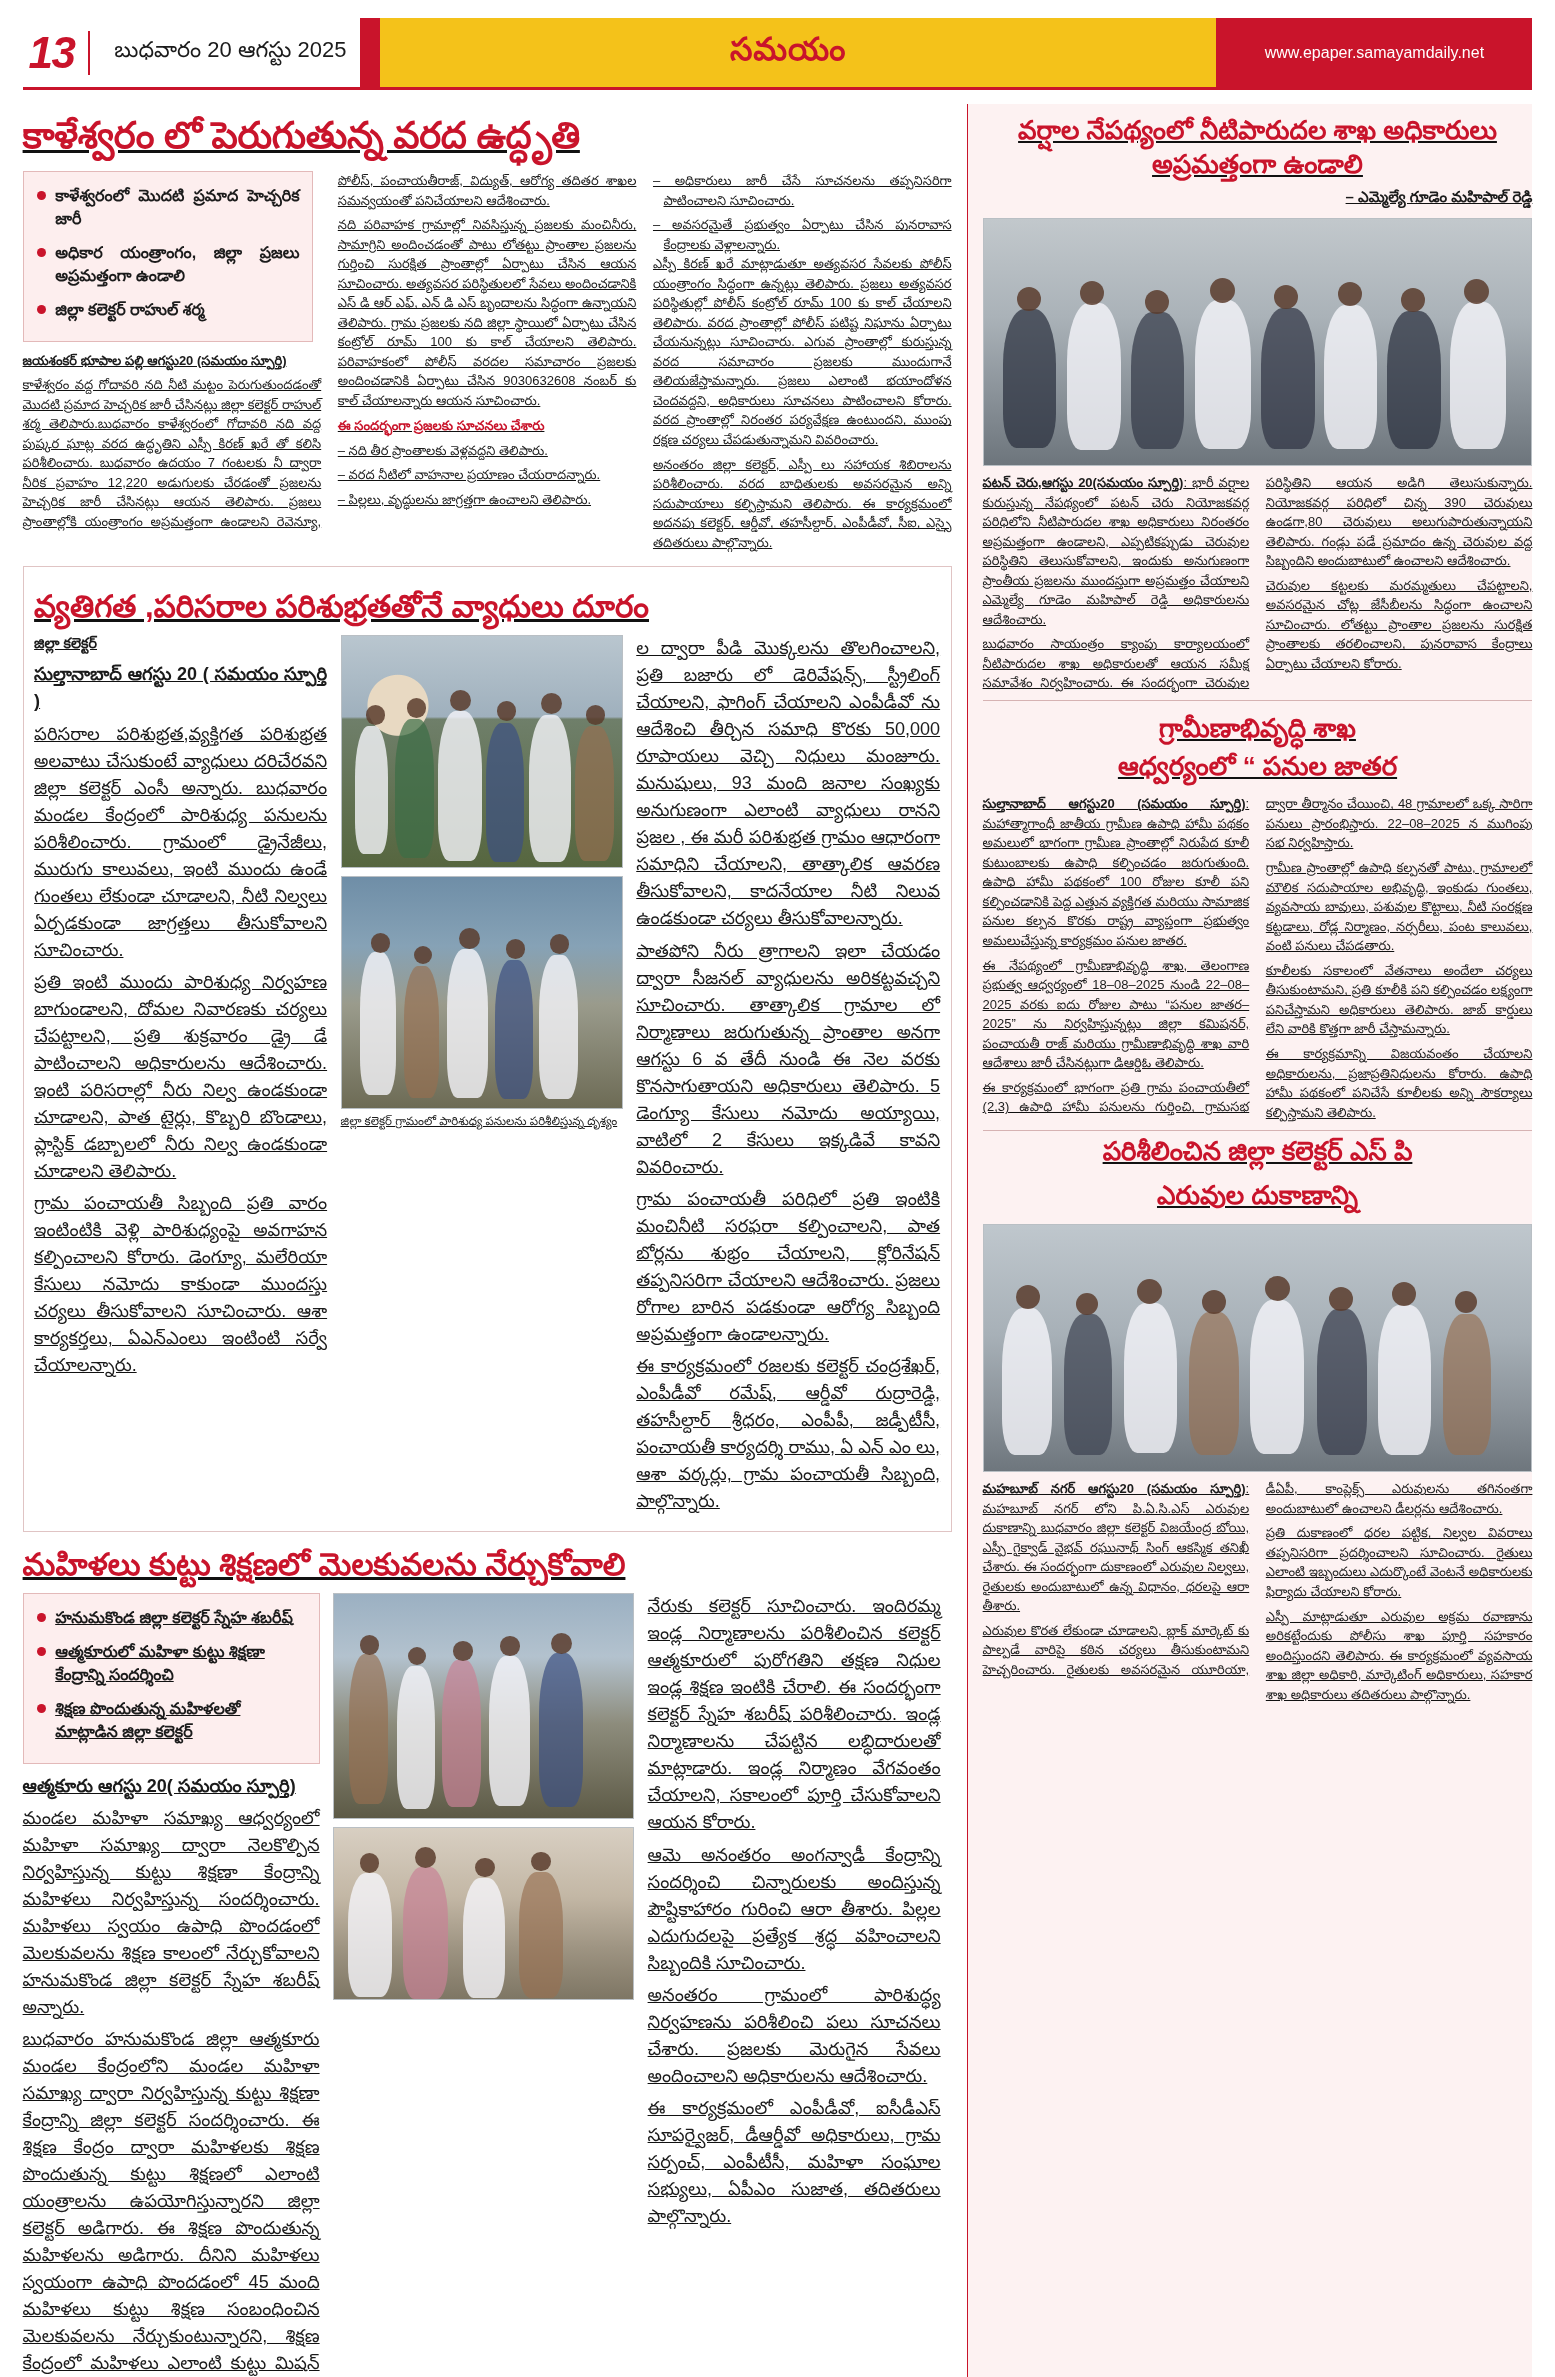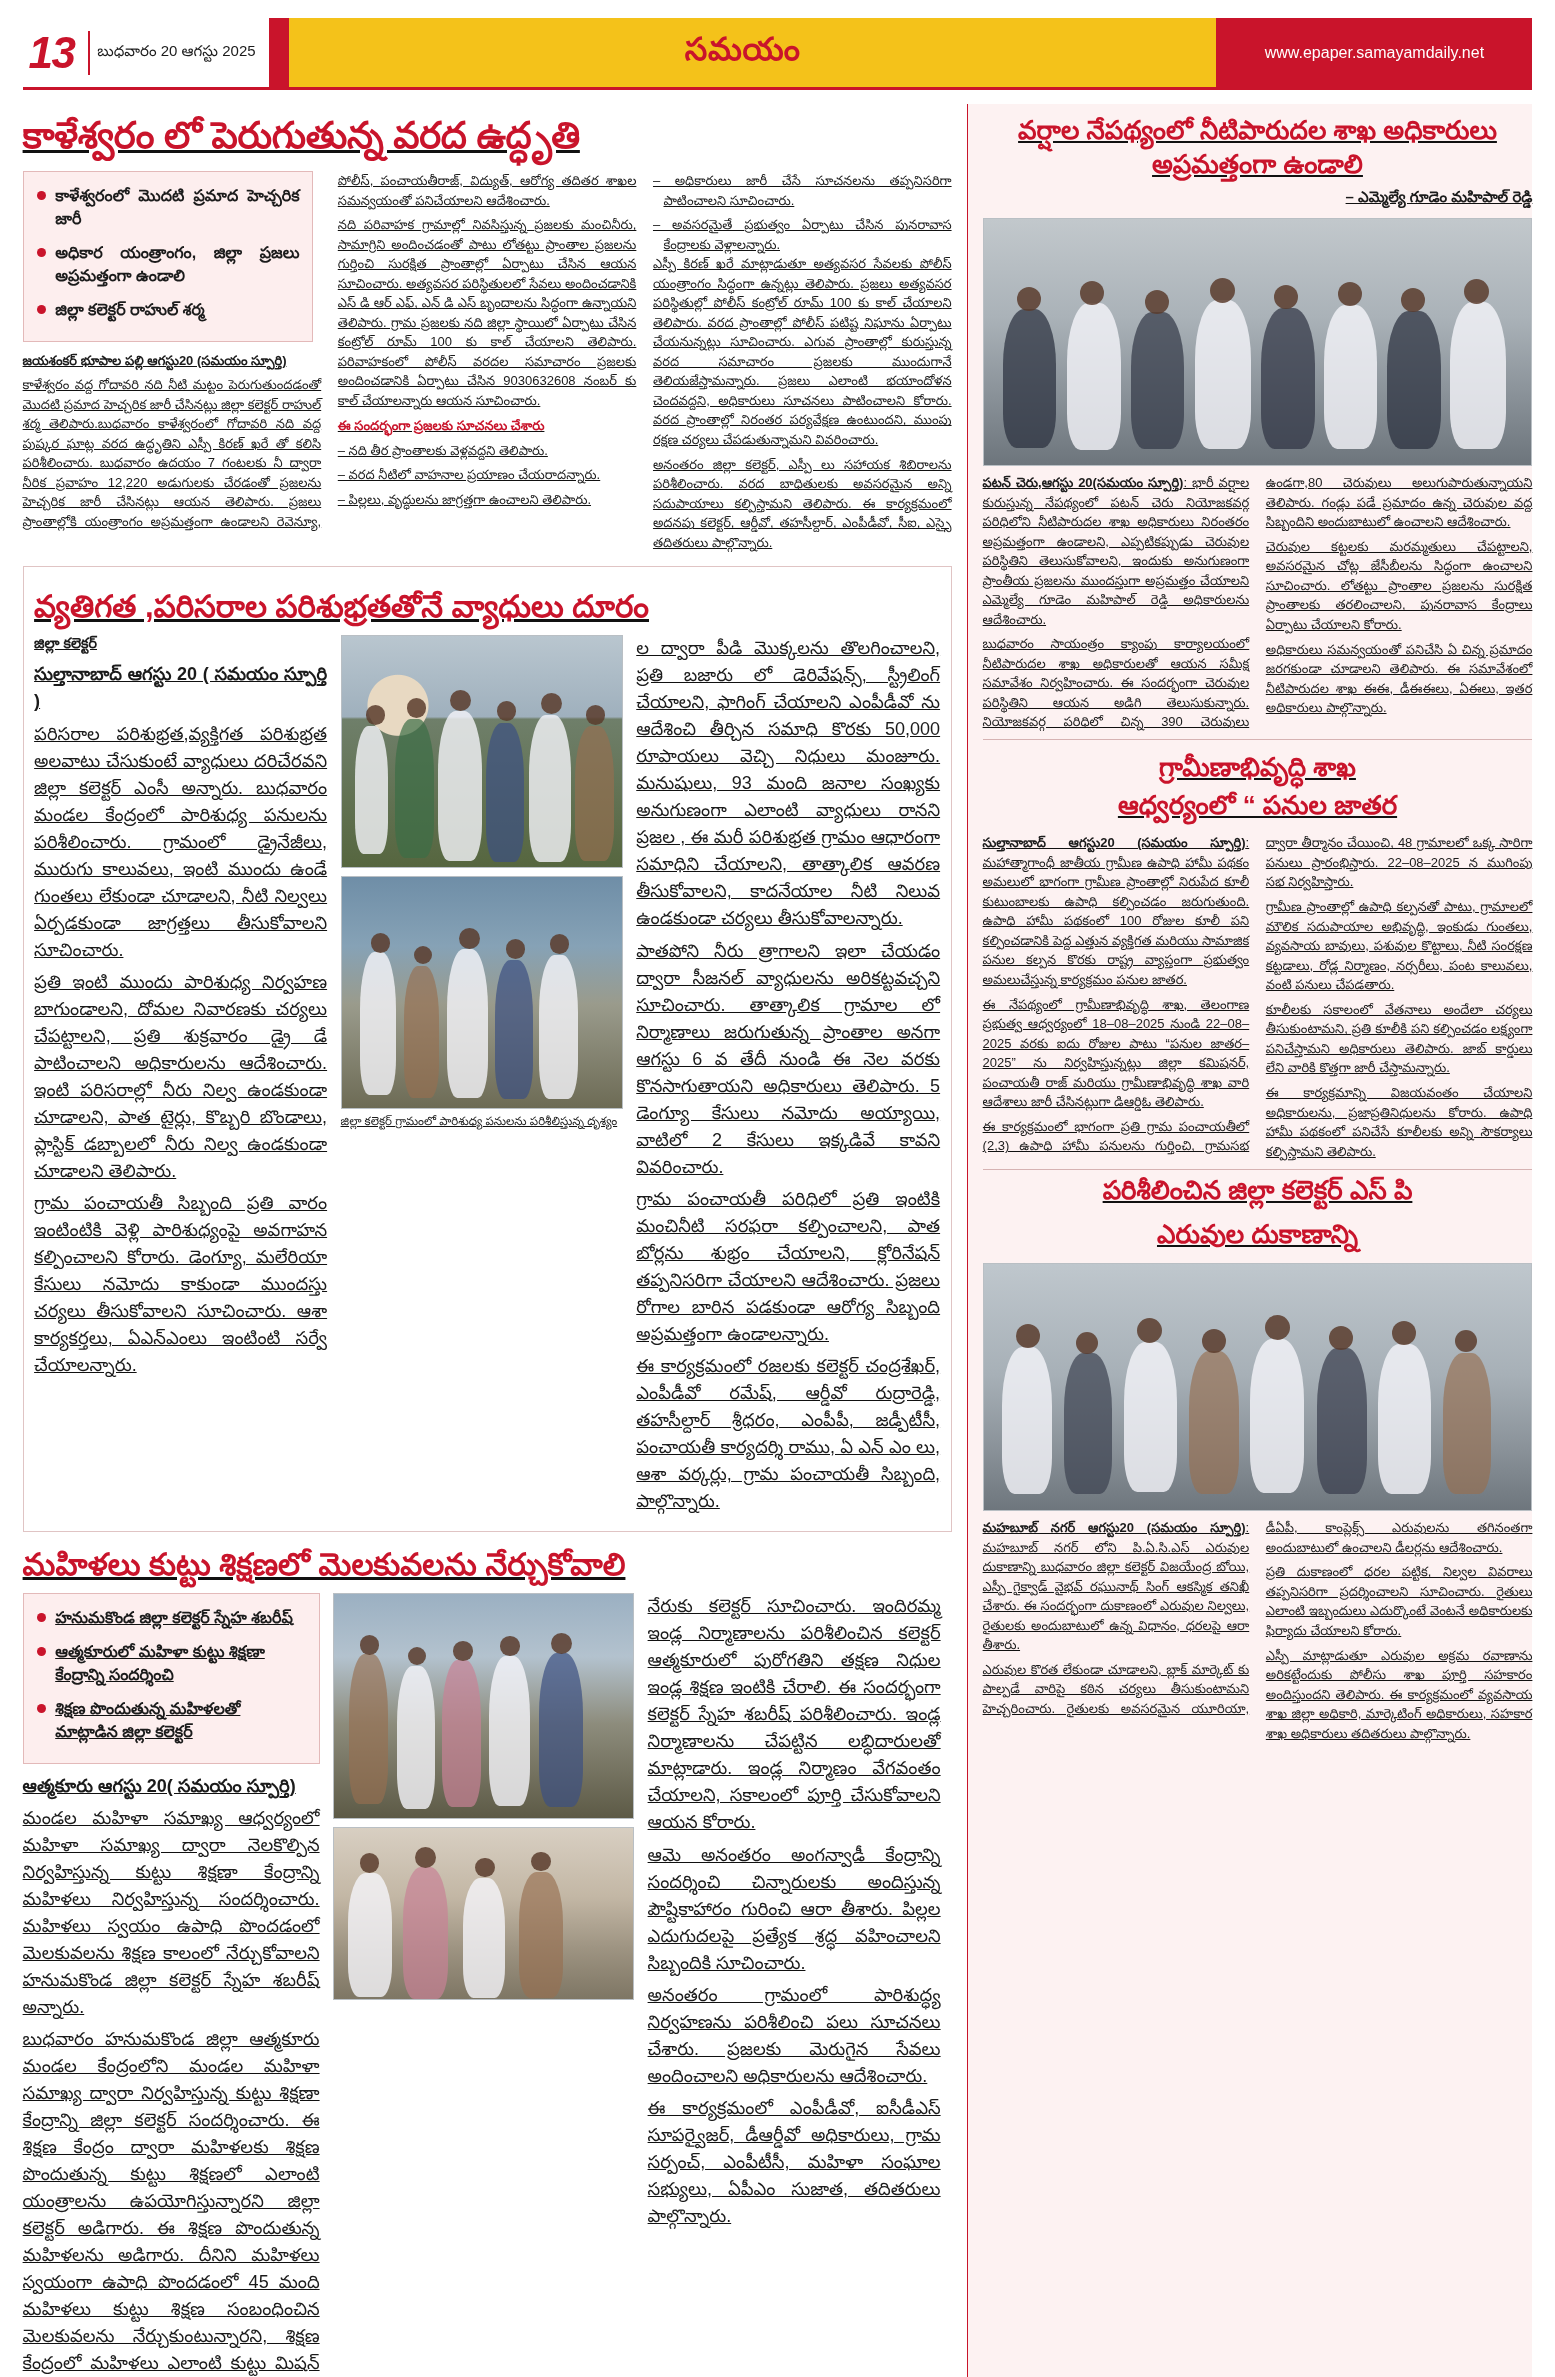--- a/index.html
+++ b/index.html
@@ -41,23 +41,23 @@
     letter-spacing: -1.5px;
     font-style: italic;
   }
   .mast-divider {
     width: 2.3px;
     background: #c9142b;
     height: 44px;
     align-self: center;
   }
   .mast-date {
-    font-size: 15px;
+    font-size: 22px;
     color: #1b1b1b;
-    padding-left: 7px;
+    padding-left: 24px;
     letter-spacing: 0px;
     white-space: nowrap;
   }
   .mast-center {
     flex: 1;
     background: #f4c21a;
     display: flex;
     align-items: center;
     justify-content: center;
     position: relative;
@@ -441,21 +441,20 @@
             <i class="head" style="left:354px; top:63px;  width:24px; height:24px;"></i>
             <i class="head" style="left:417px; top:69px;  width:24px; height:24px;"></i>
             <i class="head" style="left:480px; top:60px;  width:25.6px; height:25.6px;"></i>
           </div>
         </div>
 
         <div class="cols-2" style="margin-top:7.5px;">
           <p><span class="byline">పటన్ చెరు,ఆగస్టు 20(సమయం స్పూర్తి)</span><span>: భారీ వర్షాల కురుస్తున్న నేపథ్యంలో పటన్ చెరు నియోజకవర్గ పరిధిలోని నీటిపారుదల శాఖ అధికారులు నిరంతరం అప్రమత్తంగా ఉండాలని, ఎప్పటికప్పుడు చెరువుల పరిస్థితిని తెలుసుకోవాలని, ఇందుకు అనుగుణంగా ప్రాంతీయ ప్రజలను ముందస్తుగా అప్రమత్తం చేయాలని ఎమ్మెల్యే గూడెం మహిపాల్ రెడ్డి అధికారులను ఆదేశించారు.</span></p>
           <p>బుధవారం సాయంత్రం క్యాంపు కార్యాలయంలో నీటిపారుదల శాఖ అధికారులతో ఆయన సమీక్ష సమావేశం నిర్వహించారు. ఈ సందర్భంగా చెరువుల పరిస్థితిని ఆయన అడిగి తెలుసుకున్నారు. నియోజకవర్గ పరిధిలో చిన్న 390 చెరువులు ఉండగా,80 చెరువులు అలుగుపారుతున్నాయని తెలిపారు. గండ్లు పడే ప్రమాదం ఉన్న చెరువుల వద్ద సిబ్బందిని అందుబాటులో ఉంచాలని ఆదేశించారు.</p>
           <p>చెరువుల కట్టలకు మరమ్మతులు చేపట్టాలని, అవసరమైన చోట్ల జేసీబీలను సిద్ధంగా ఉంచాలని సూచించారు. లోతట్టు ప్రాంతాల ప్రజలను సురక్షిత ప్రాంతాలకు తరలించాలని, పునరావాస కేంద్రాలు ఏర్పాటు చేయాలని కోరారు.</p>
-          <p>అధికారులు సమన్వయంతో పనిచేసి ఏ చిన్న ప్రమాదం జరగకుండా చూడాలని తెలిపారు. ఈ సమావేశంలో నీటిపారుదల శాఖ ఈఈ, డీఈఈలు, ఏఈలు, ఇతర అధికారులు పాల్గొన్నారు.</p>
         </div>
       </div>
 
       <div class="rule-thin"></div>
 
       <div class="section">
         <h2 class="sub-headline center-head">గ్రామీణాభివృద్ధి శాఖ</h2>
         <h2 class="sub-headline center-head" style="margin-top:-6px;">ఆధ్వర్యంలో “ పనుల జాతర</h2>
         <div class="cols-2">
           <p><span class="byline">సుల్తానాబాద్ ఆగస్టు20 (సమయం స్పూర్తి)</span><span>: మహాత్మాగాంధీ జాతీయ గ్రామీణ ఉపాధి హామీ పథకం అమలులో భాగంగా గ్రామీణ ప్రాంతాల్లో నిరుపేద కూలీ కుటుంబాలకు ఉపాధి కల్పించడం జరుగుతుంది. ఉపాధి హామీ పథకంలో 100 రోజుల కూలీ పని కల్పించడానికి పెద్ద ఎత్తున వ్యక్తిగత మరియు సామాజిక పనుల కల్పన కొరకు రాష్ట్ర వ్యాప్తంగా ప్రభుత్వం అమలుచేస్తున్న కార్యక్రమం పనుల జాతర.</span></p>

